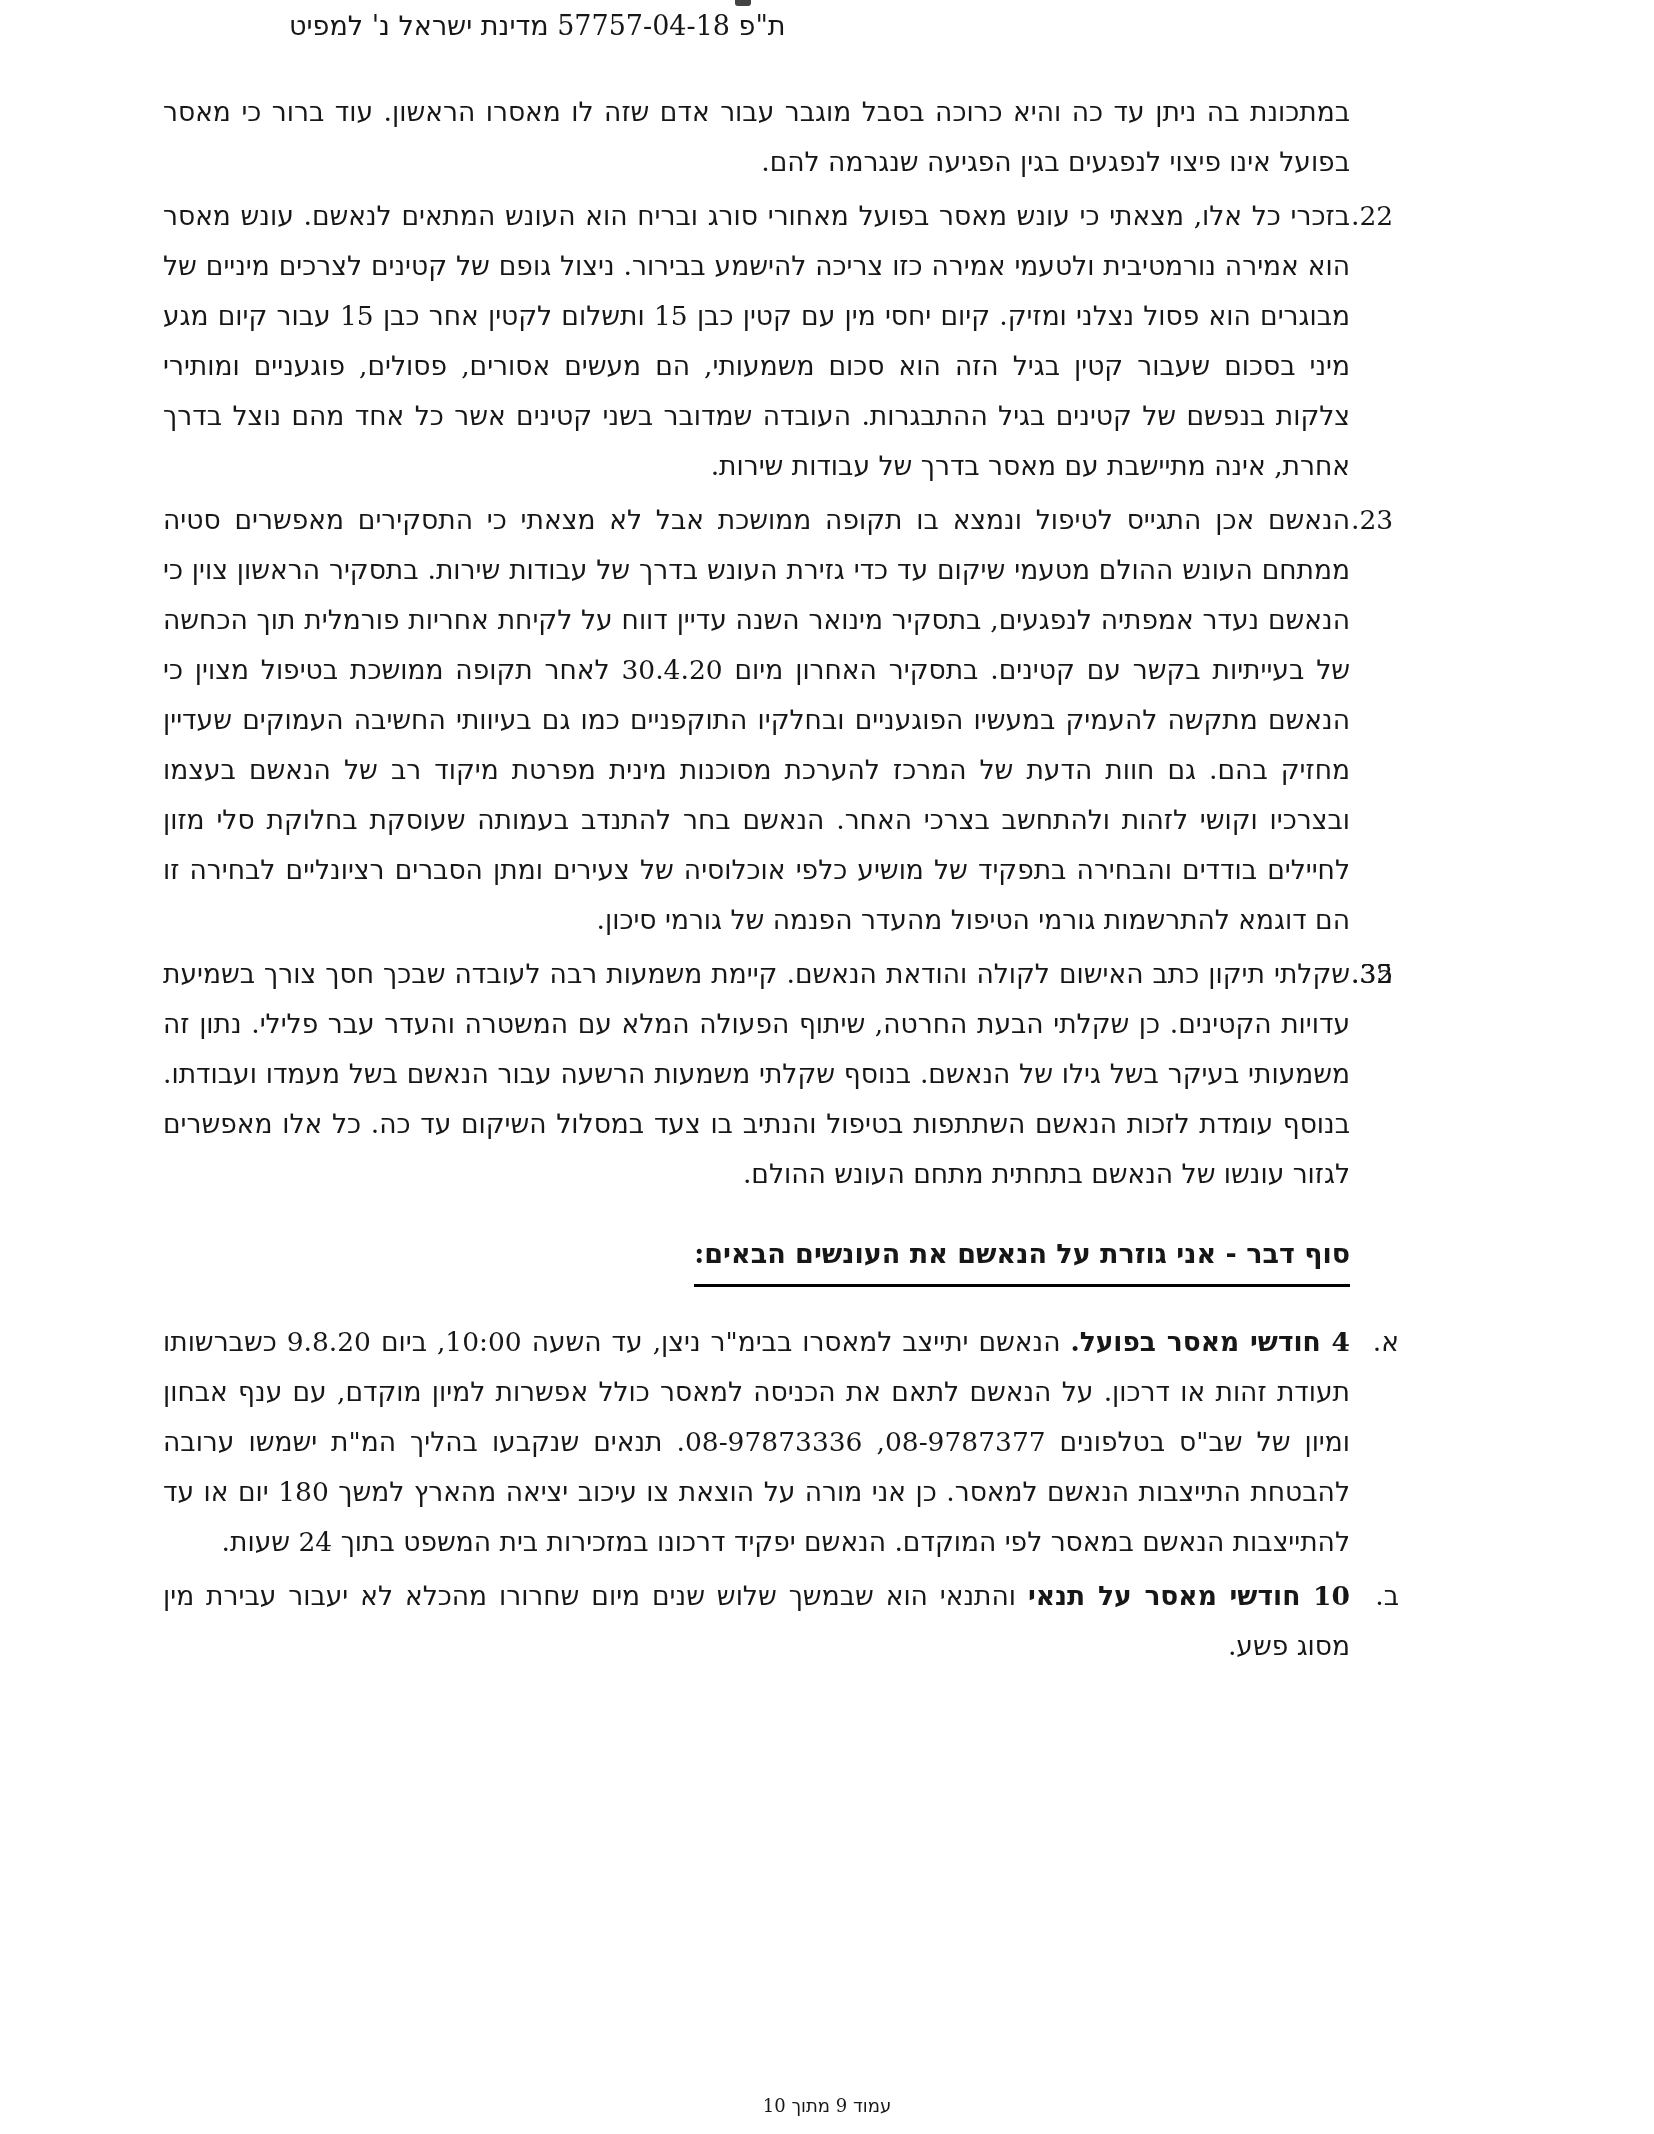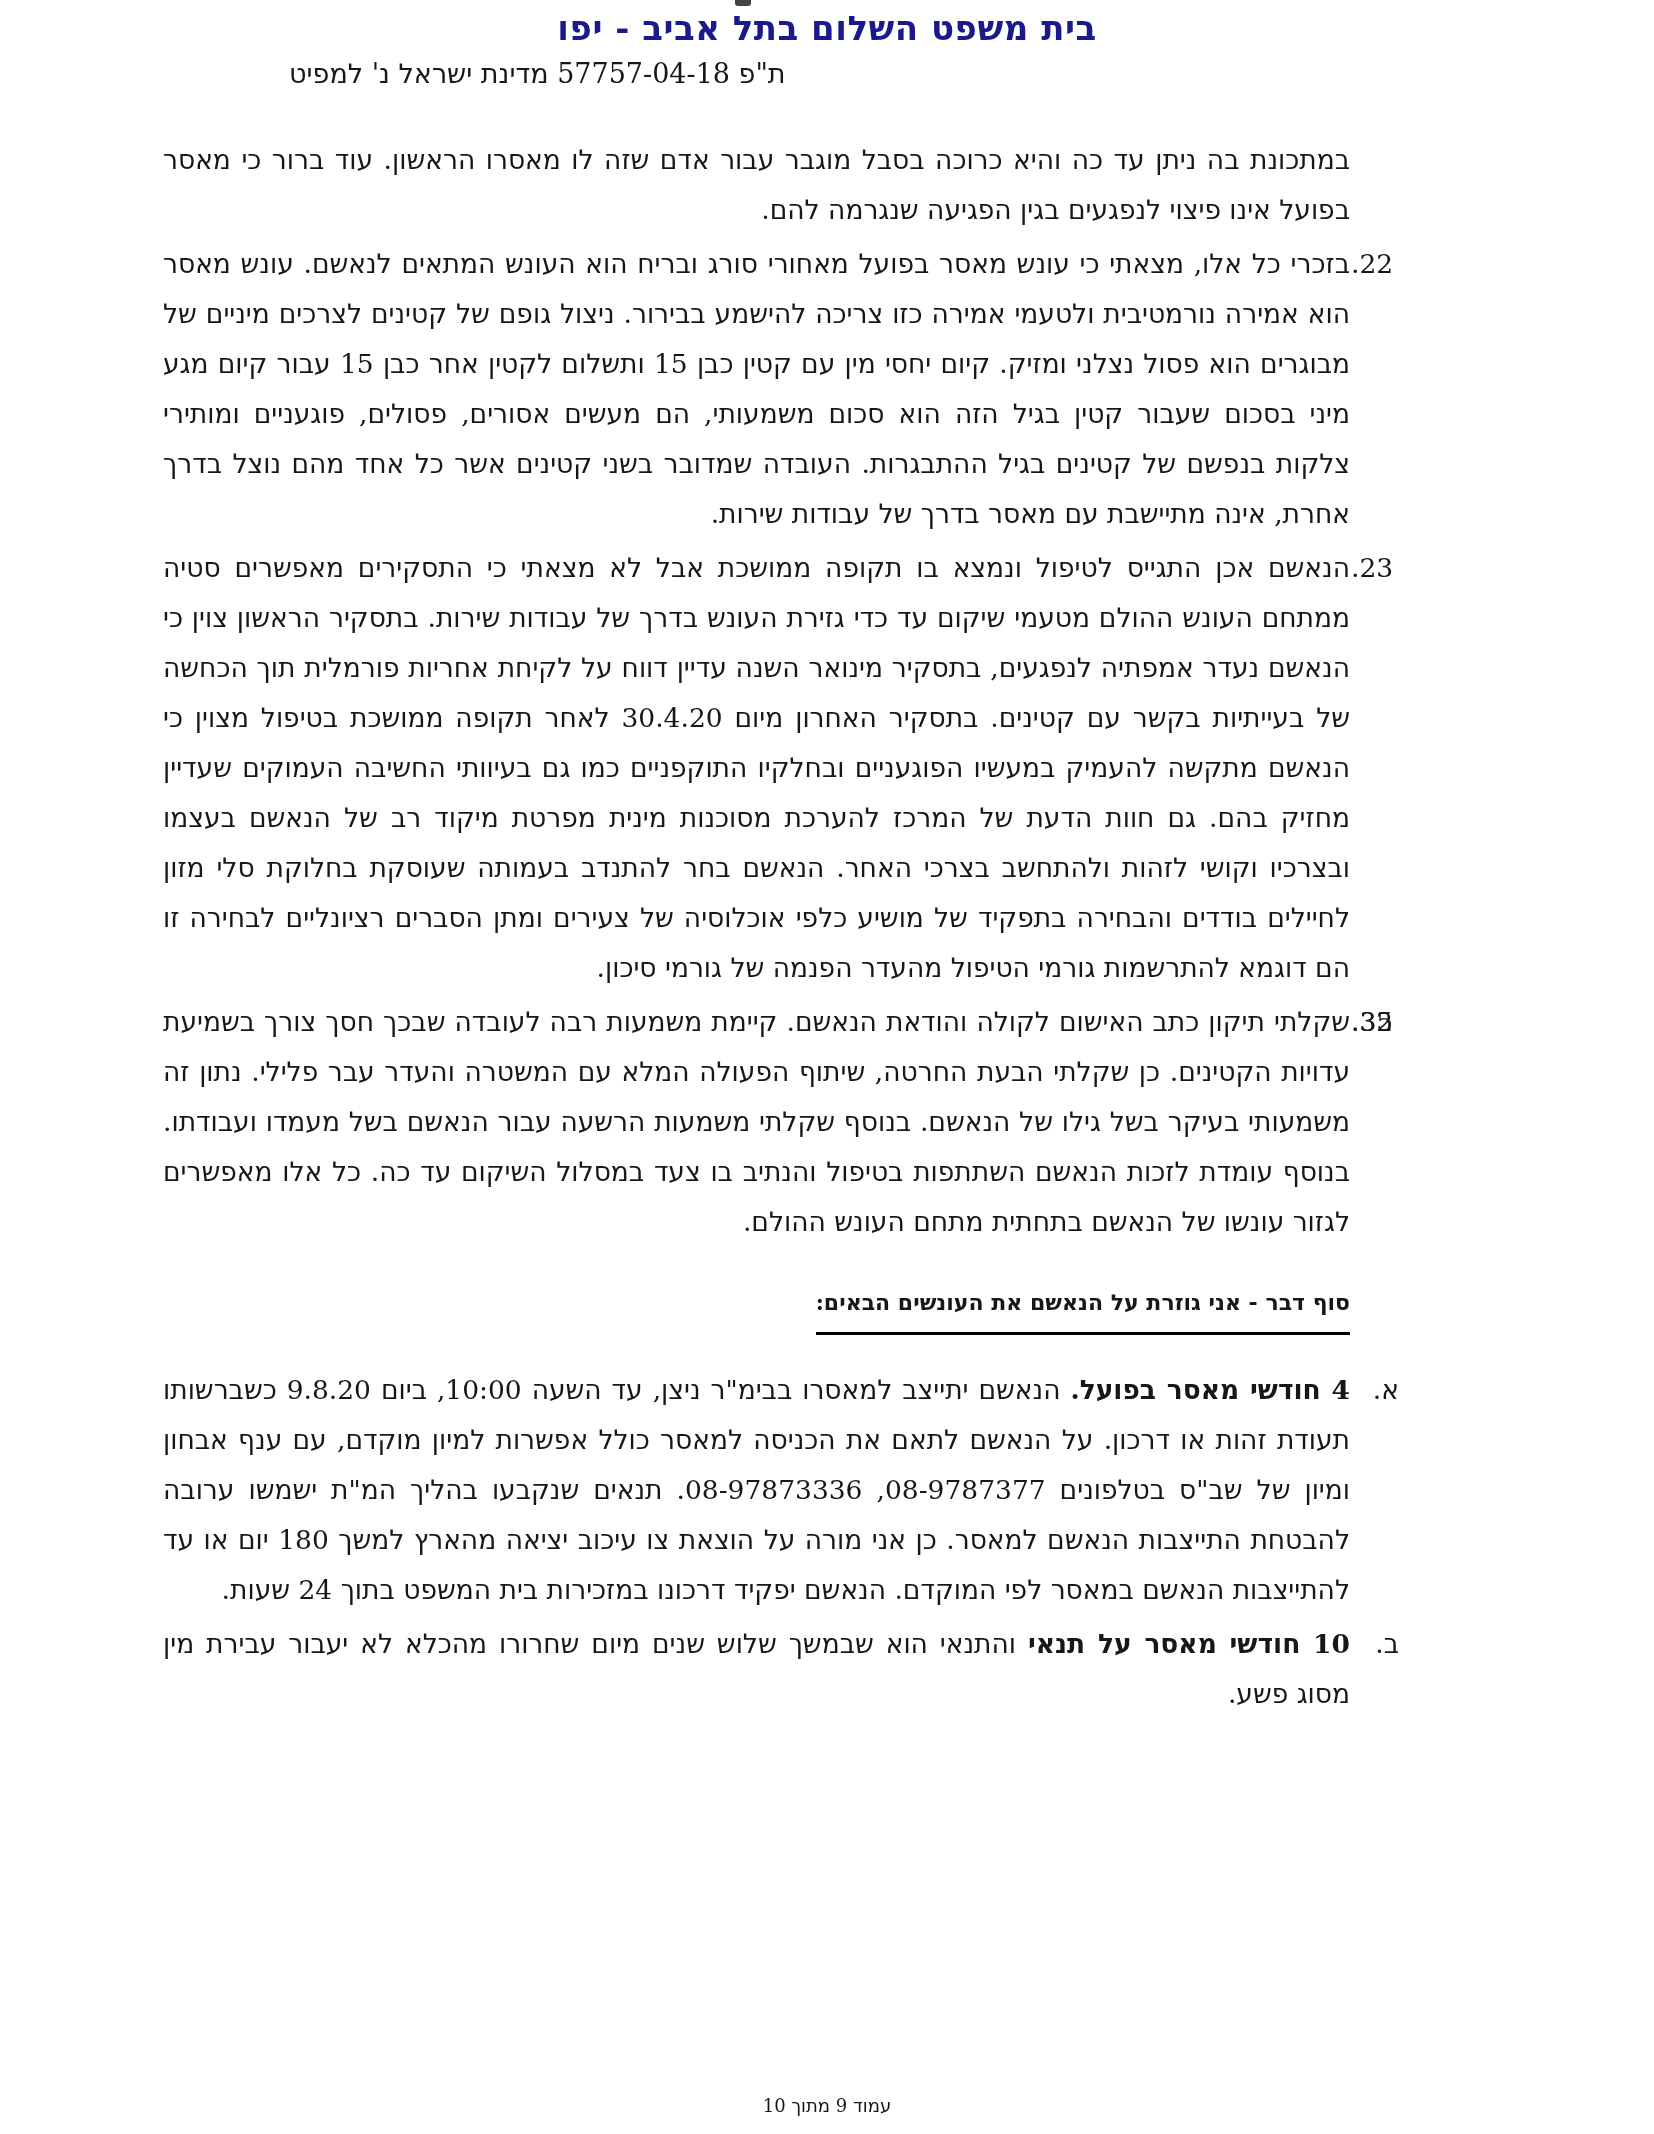--- a/index.html
+++ b/index.html
@@ -40,21 +40,21 @@
     text-justify:inter-word;
   }
   .intro{ padding-right:55px; }
   .hang{ position:relative; padding-right:55px; margin-top:4px; }
   .hang .num{
     position:absolute; right:2px; top:0;
     width:52px; text-align:left;
   }
   .verdict-heading{
     margin:30px 55px 0 0;
-    font-size:22px;
+    font-size:27px;
     font-weight:bold;
   }
   .verdict-heading .u{
     display:inline-block;
     border-bottom:3px solid #000;
     padding-bottom:5px;
   }
   .sentences{ margin-top:30px; }
   .sent{ position:relative; padding-right:55px; margin-top:4px; }
   .sent .letter{
@@ -68,21 +68,20 @@
     direction:rtl;
   }
 </style>
 </head>
 <body>
 
 <div class="page">
 
   <div class="scan-artifact"></div>
 
-  <div class="court-title" style="color: rgb(26, 26, 140);">בית משפט השלום בתל אביב - יפו</div>
 
   <div class="case-line">ת"פ 57757-04-18 מדינת ישראל נ' למפיט</div>
 
   <div class="content">
 
     <div class="intro">במתכונת בה ניתן עד כה והיא כרוכה בסבל מוגבר עבור אדם שזה לו מאסרו הראשון. עוד ברור כי מאסר בפועל אינו פיצוי לנפגעים בגין הפגיעה שנגרמה להם.</div>
 
     <div class="hang">
       <span class="num">22.</span>
       <span>בזכרי כל אלו, מצאתי כי עונש מאסר בפועל מאחורי סורג ובריח הוא העונש המתאים לנאשם. עונש מאסר הוא אמירה נורמטיבית ולטעמי אמירה כזו צריכה להישמע בבירור. ניצול גופם של קטינים לצרכים מיניים של מבוגרים הוא פסול נצלני ומזיק. קיום יחסי מין עם קטין כבן 15 ותשלום לקטין אחר כבן 15 עבור קיום מגע מיני בסכום שעבור קטין בגיל הזה הוא סכום משמעותי, הם מעשים אסורים, פסולים, פוגעניים ומותירי צלקות בנפשם של קטינים בגיל ההתבגרות. העובדה שמדובר בשני קטינים אשר כל אחד מהם נוצל בדרך אחרת, אינה מתיישבת עם מאסר בדרך של עבודות שירות.</span>

